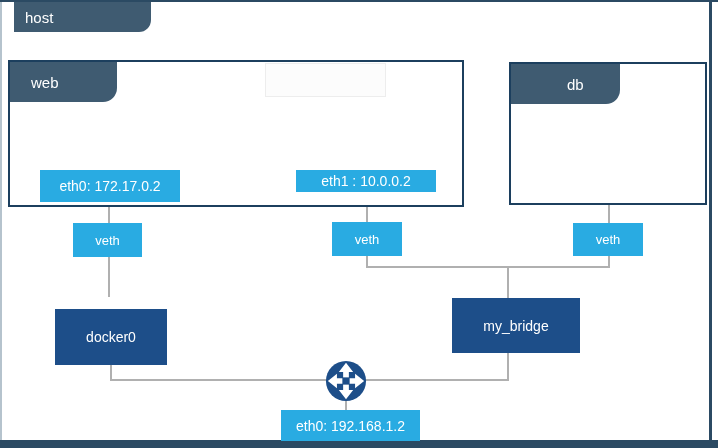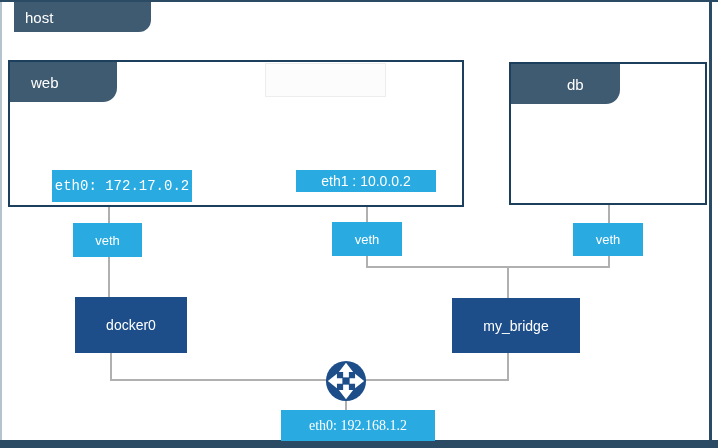--- a/index.html
+++ b/index.html
@@ -20,31 +20,31 @@
   .db-tab{left:0;top:0;width:109px;padding-left:56px;}
 
   
   .ctr{background:#ffffff;border:2px solid #1c3f5e;}
   .web-box{left:8px;top:60px;width:456px;height:147px;}
   .db-box{left:509px;top:62px;width:198px;height:143px;}
   .faint-box{left:265px;top:63px;width:121px;height:34px;background:#fcfcfc;border:1px solid #ededed;}
 
   
   .chip{background:#29abe2;color:#ffffff;font-size:14px;display:flex;align-items:center;justify-content:center;}
-  .eth0-web{left:52px;top:170px;width:140px;height:32px;font-family:Liberation Mono, monospace;}
+  .eth0-web{left:40px;top:170px;width:140px;height:32px;}
   .eth1-web{left:296px;top:170px;width:140px;height:22px;}
   .eth0-db{left:540px;top:169px;width:138px;height:32px;}
   .veth1{left:73px;top:223px;width:69px;height:34px;font-size:13px;}
   .veth2{left:332px;top:222px;width:70px;height:34px;font-size:13px;}
   .veth3{left:573px;top:223px;width:70px;height:33px;font-size:13px;}
-  .eth0-host{left:281px;top:410px;width:154px;height:31px;font-family:Liberation Serif, serif;}
+  .eth0-host{left:281px;top:410px;width:139px;height:31px;}
 
   
   .bridge{background:#1d4e89;color:#ffffff;font-size:14px;display:flex;align-items:center;justify-content:center;}
-  .docker0{left:55px;top:297px;width:112px;height:56px;margin-left:20px;}
+  .docker0{left:55px;top:309px;width:112px;height:56px;}
   .my-bridge{left:452px;top:298px;width:128px;height:55px;}
 
   
   .line{background:#b0b0b0;}
   .l1{left:108px;top:202px;width:2px;height:21px;}
   .l2{left:108px;top:257px;width:2px;height:40px;}
   .l3{left:366px;top:202px;width:2px;height:20px;}
   .l4{left:608px;top:201px;width:2px;height:22px;}
   .l5{left:366px;top:256px;width:2px;height:12px;}
   .l6{left:608px;top:256px;width:2px;height:12px;}

